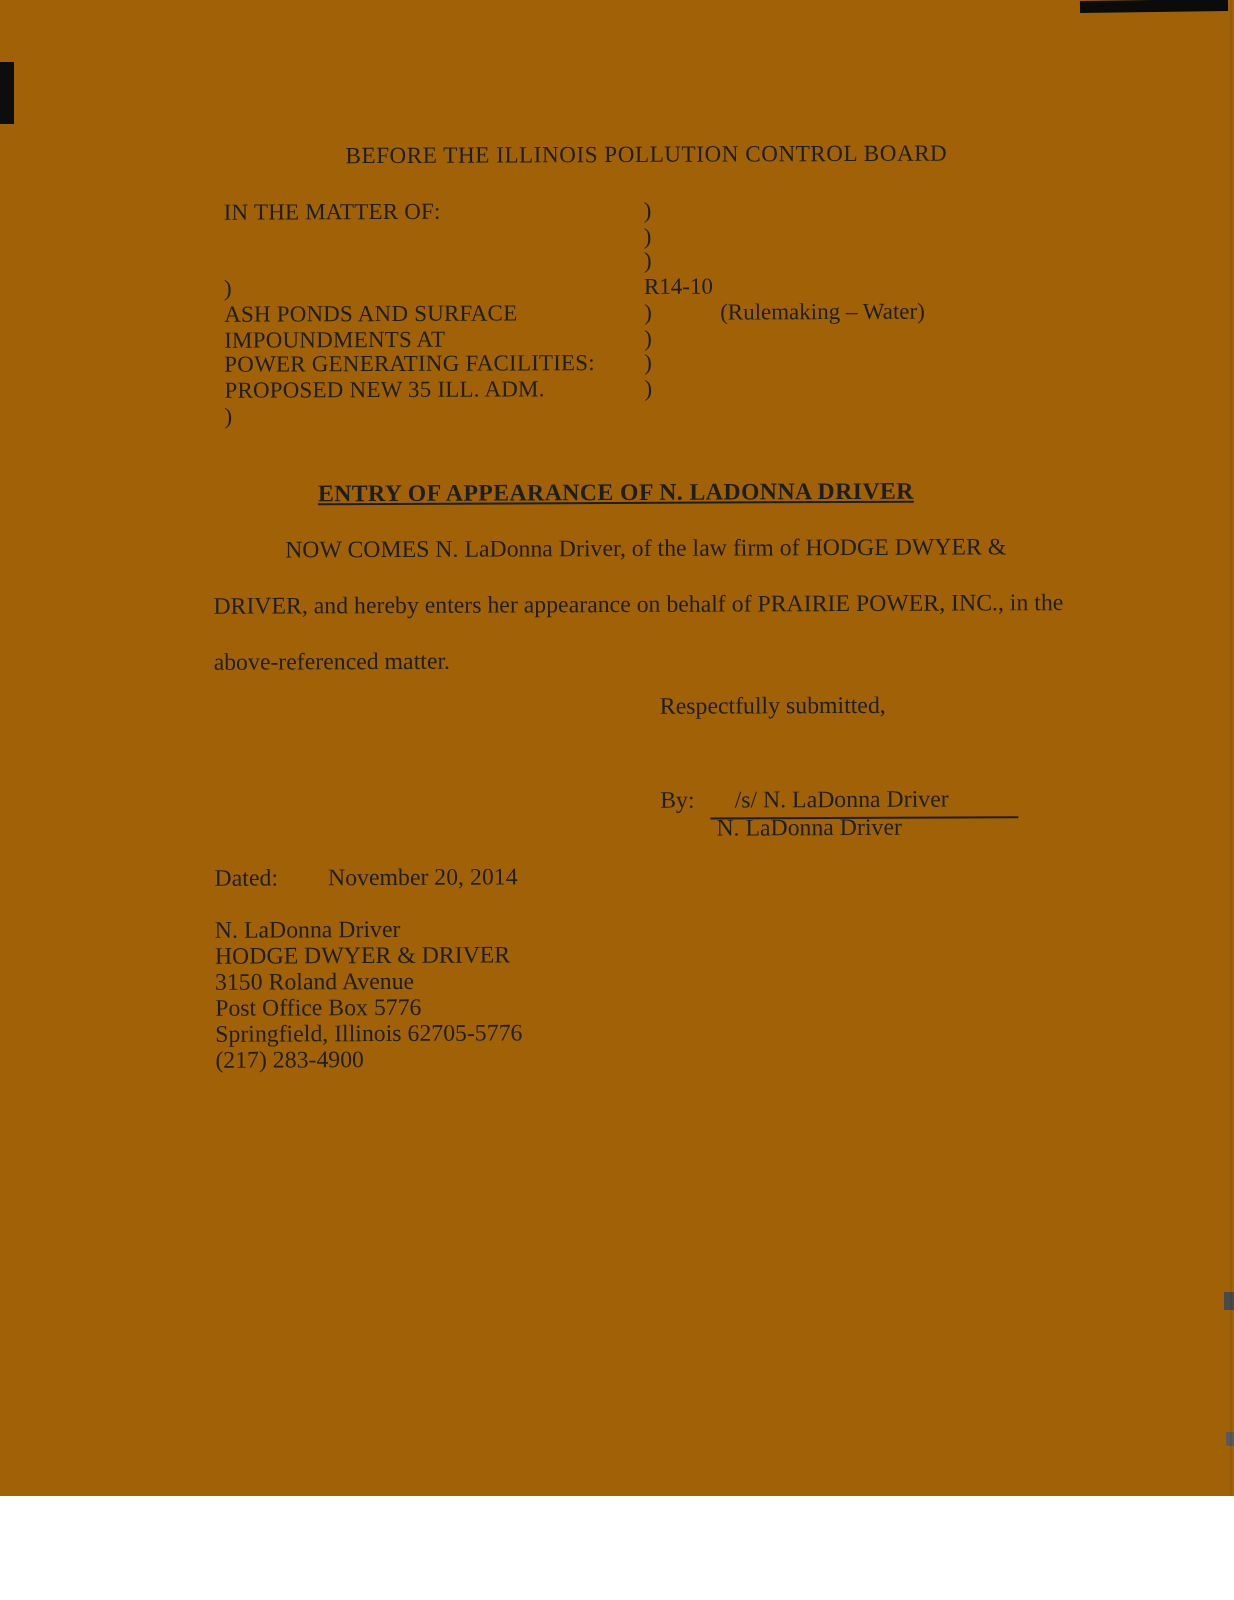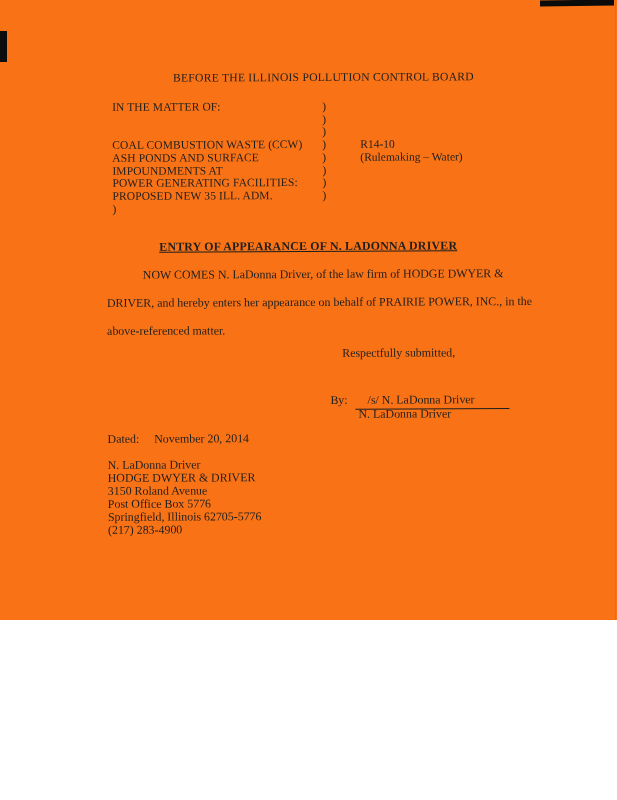--- a/index.html
+++ b/index.html
@@ -3,22 +3,22 @@
 <meta charset="utf-8">
 <style>
   html, body {
     margin: 0;
     padding: 0;
     background: #ffffff;
   }
   .page {
     position: relative;
     width: 617px;
-    height: 620px;
-    background: #f97316;
+    height: 748px;
+    background: #a16207;
     font-family: "Liberation Serif", "DejaVu Serif", serif;
     color: #1e1e1e;
     overflow: hidden;
   }
   .content {
     position: absolute;
     inset: 0;
     transform: rotate(-0.25deg);
   }
   .court-header {
@@ -65,21 +65,21 @@
     width: 412px;
     font-size: 11.9px;
     line-height: 28px;
     margin: 0;
   }
   .body-line { white-space: nowrap; }
   .body-line.first { text-indent: 36px; }
   .respectfully {
     position: absolute;
     top: 346px;
-    left: 342px;
+    left: 330px;
     font-size: 11.9px;
     white-space: nowrap;
   }
   .by-line {
     position: absolute;
     top: 393px;
     left: 330px;
     font-size: 11.9px;
     white-space: nowrap;
   }
@@ -97,21 +97,21 @@
     font-size: 11.9px;
     white-space: nowrap;
   }
   .dated {
     position: absolute;
     top: 431px;
     left: 107px;
     font-size: 11.9px;
     white-space: nowrap;
   }
-  .dated-label { margin-right: 15px; }
+  .dated-label { margin-right: 25px; }
   .address {
     position: absolute;
     top: 458px;
     left: 107px;
     font-size: 11.9px;
     line-height: 13.1px;
   }
   .address div { white-space: nowrap; }
 
   
@@ -178,21 +178,20 @@
         <span class="cap-left"></span>
         <span class="cap-paren">)</span>
         <span class="cap-right"></span>
       </div>
       <div class="cap-row">
         <span class="cap-left"></span>
         <span class="cap-paren">)</span>
         <span class="cap-right"></span>
       </div>
       <div class="cap-row">
-        <span class="cap-left">COAL COMBUSTION WASTE (CCW)</span>
         <span class="cap-paren">)</span>
         <span class="cap-right">R14-10</span>
       </div>
       <div class="cap-row">
         <span class="cap-left">ASH PONDS AND SURFACE</span>
         <span class="cap-paren">)</span>
         <span class="cap-right">(Rulemaking – Water)</span>
       </div>
       <div class="cap-row">
         <span class="cap-left">IMPOUNDMENTS AT</span>

